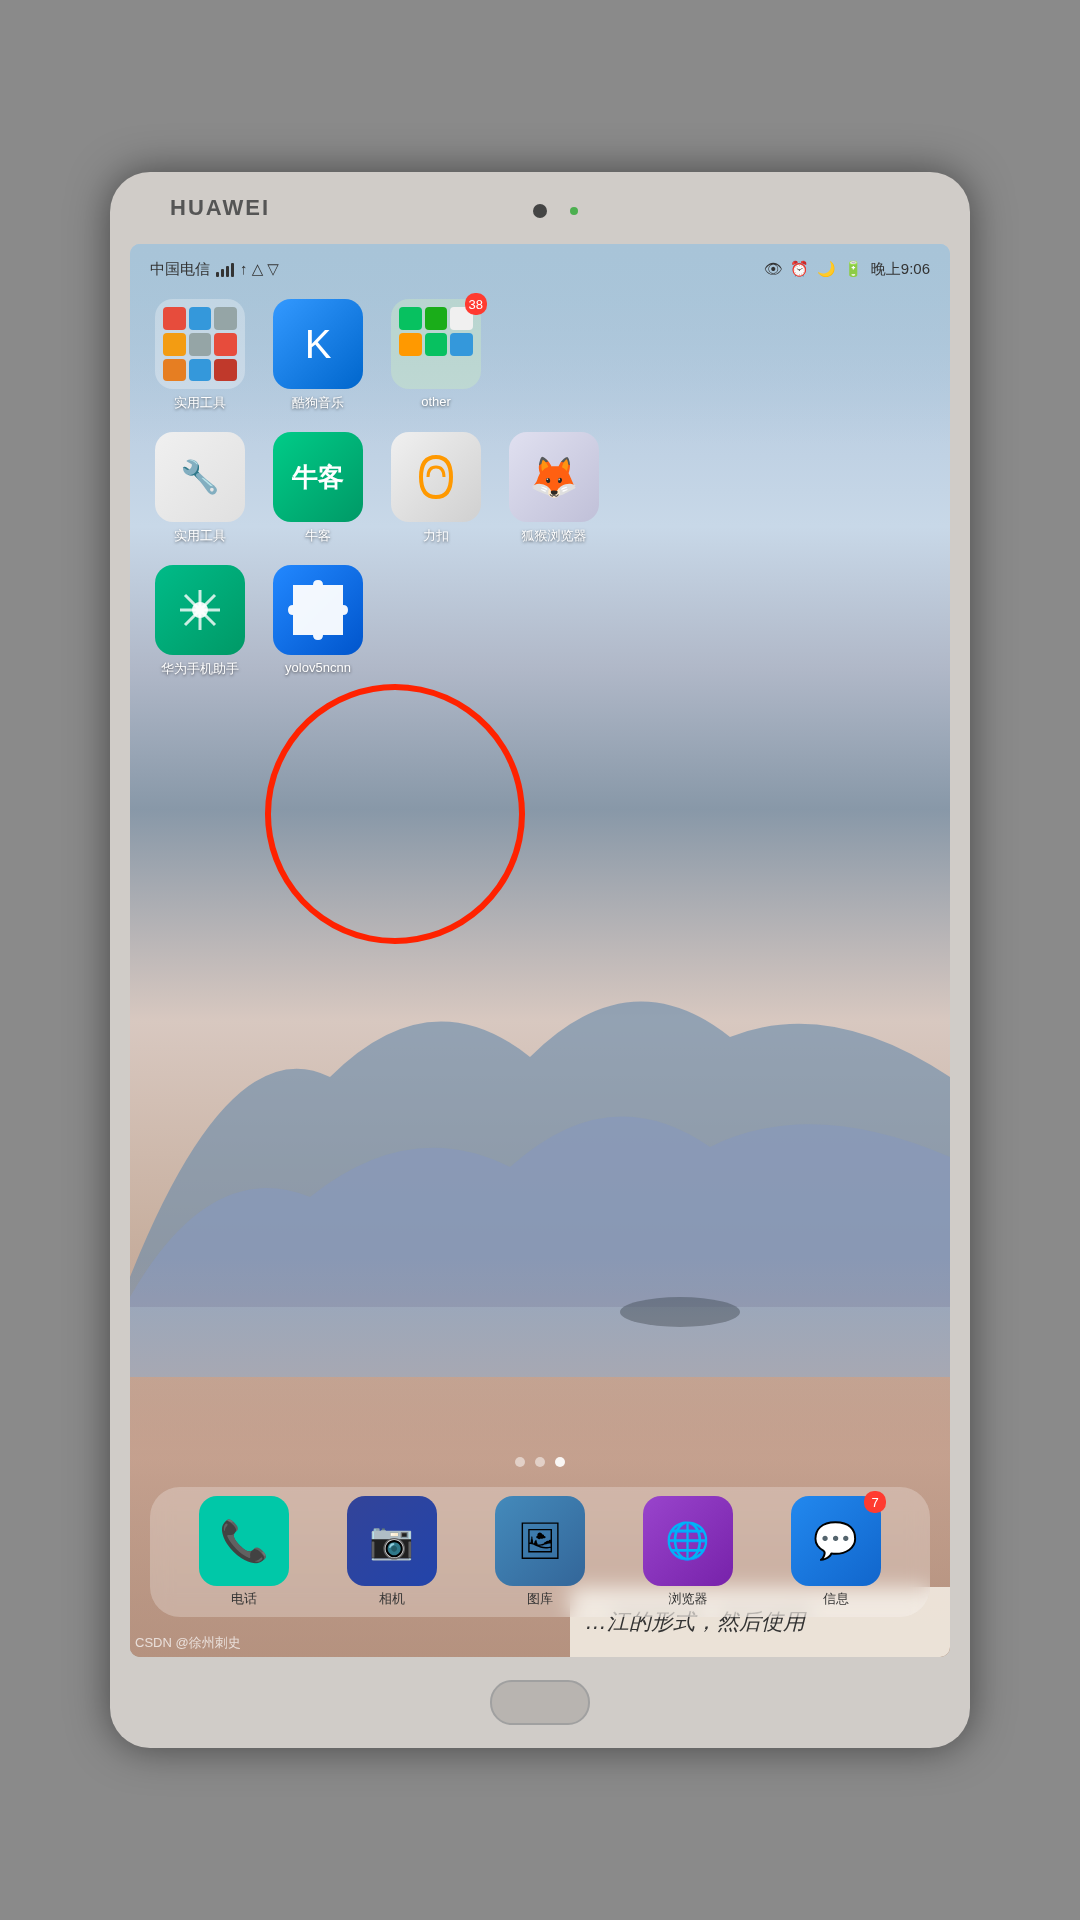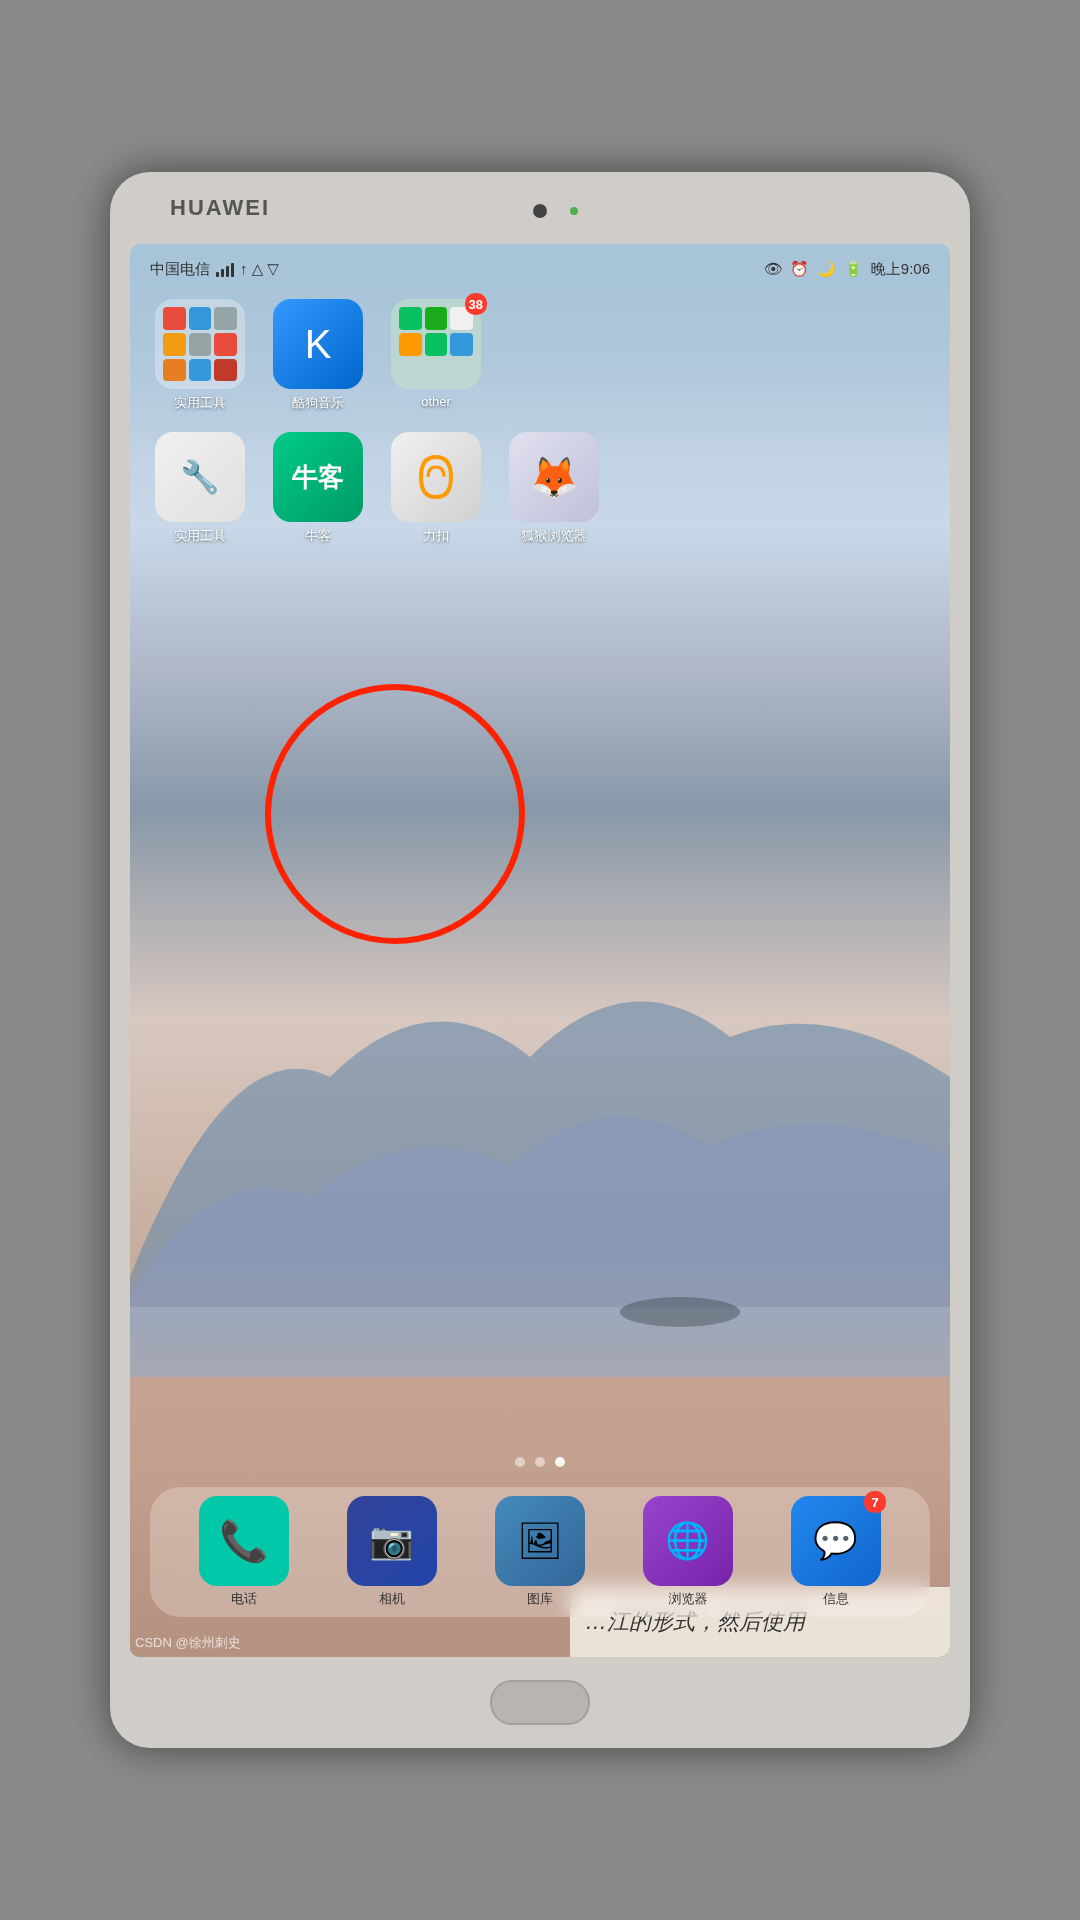--- a/index.html
+++ b/index.html
@@ -203,21 +203,21 @@
       right: -6px;
       background: #ff3b30;
       color: white;
       border-radius: 10px;
       min-width: 22px;
       height: 22px;
       display: flex;
       align-items: center;
       justify-content: center;
       font-size: 13px;
-      font-weight: bold;
+      font-weight: normal;
       padding: 0 4px;
     }
 
     
     .dock {
       position: absolute;
       bottom: 40px;
       left: 20px;
       right: 20px;
       height: 130px;
@@ -447,20 +447,42 @@
         </div>
 
         <div class="app-icon">
           <div class="app-icon-img app-fox-browser">
             <span style="font-size:40px;">🦊</span>
           </div>
           <span class="app-label">狐猴浏览器</span>
         </div>
       </div>
 
+      <div class="apps-row">
+
+        <div class="app-icon">
+          <div class="app-icon-img app-huawei-clone">
+            <svg width="60" height="60" viewBox="0 0 60 60">
+              <path d="M30,10 L30,50 M10,30 L50,30 M15,15 L45,45 M45,15 L15,45" stroke="white" stroke-width="3" opacity="0.8"></path>
+              <circle cx="30" cy="30" r="8" fill="white" opacity="0.9"></circle>
+            </svg>
+          </div>
+          <span class="app-label">华为手机助手</span>
+        </div>
+
+        <div class="app-icon">
+          <div class="app-icon-img app-yolo">
+
+            <svg width="70" height="70" viewBox="0 0 70 70">
+              <path d="M10,10 L30,10 Q30,5 35,5 Q40,5 40,10 L60,10 L60,30 Q65,30 65,35 Q65,40 60,40 L60,60 L40,60 Q40,65 35,65 Q30,65 30,60 L10,60 L10,40 Q5,40 5,35 Q5,30 10,30 Z" fill="white" opacity="0.95"></path>
+            </svg>
+          </div>
+          <span class="app-label">yolov5ncnn</span>
+        </div>
+      </div>
     </div>
 
     <div class="circle-annotation"></div>
 
     <div class="page-indicators">
       <div class="page-dot"></div>
       <div class="page-dot"></div>
       <div class="page-dot active"></div>
     </div>
 

